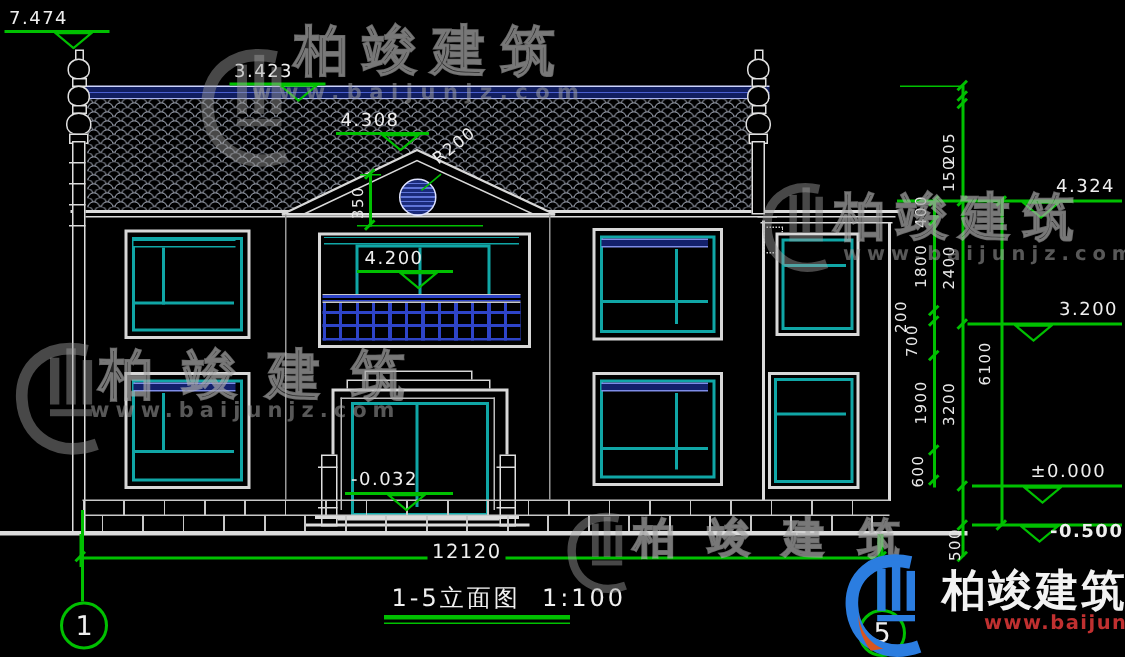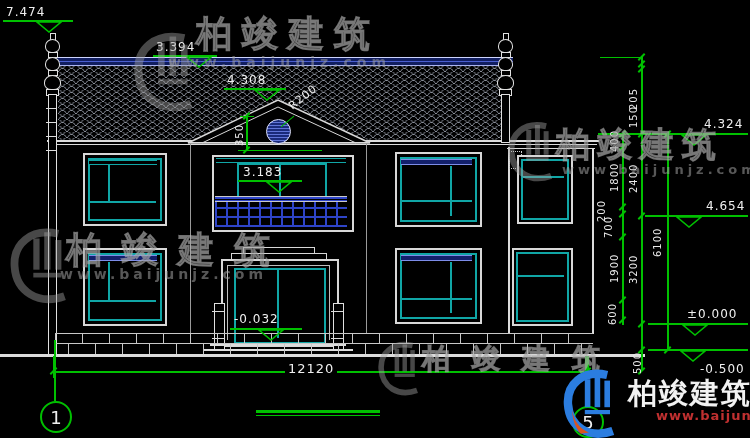--- a/index.html
+++ b/index.html
@@ -173,67 +173,67 @@
   <div class="bricks" style="left:55px;top:333px;width:538px;height:10px;"></div>
   <div class="bricks" style="left:55px;top:343px;width:538px;height:11px;background-position:13px 0;"></div>
   <div class="wl" style="left:0px;top:354px;width:645px;height:3px;"></div>
 
   <span class="dtxt" style="left:6px;top:5px;">7.474</span>
   <div class="gl" style="left:3px;top:20px;width:70px;height:1.5px;"></div>
   <svg class="mk-tri" style="left:36px;top:21px;" width="26" height="12">
       <path d="M1 1 H25 L13 11 Z" fill="none" stroke="#00c000" stroke-width="1.5"></path>
     </svg>
 
-  <span class="dtxt" style="left:156px;top:40px;">3.394</span>
+  <span class="dtxt" style="left:156px;top:40px;">3.423</span>
   <div class="gl" style="left:153px;top:55px;width:64px;height:1.5px;"></div>
   <svg class="mk-tri" style="left:186px;top:56px;" width="26" height="12">
       <path d="M1 1 H25 L13 11 Z" fill="none" stroke="#00c000" stroke-width="1.5"></path>
     </svg>
 
   <span class="dtxt" style="left:227px;top:73px;">4.308</span>
   <div class="gl" style="left:224px;top:88px;width:62px;height:1.5px;"></div>
   <svg class="mk-tri" style="left:254px;top:89px;" width="26" height="12">
       <path d="M1 1 H25 L13 11 Z" fill="none" stroke="#00c000" stroke-width="1.5"></path>
     </svg>
 
-  <span class="dtxt" style="left:243px;top:165px;">3.183</span>
+  <span class="dtxt" style="left:243px;top:165px;">4.200</span>
   <div class="gl" style="left:238px;top:180px;width:64px;height:1.5px;"></div>
   <svg class="mk-tri" style="left:266px;top:181px;" width="26" height="12">
       <path d="M1 1 H25 L13 11 Z" fill="none" stroke="#00c000" stroke-width="1.5"></path>
     </svg>
 
   <span class="dtxt" style="left:234px;top:312px;">-0.032</span>
   <div class="gl" style="left:230px;top:328px;width:72px;height:1.5px;"></div>
   <svg class="mk-tri" style="left:258px;top:329px;" width="26" height="12">
       <path d="M1 1 H25 L13 11 Z" fill="none" stroke="#00c000" stroke-width="1.5"></path>
     </svg>
 
   <span class="dtxt" style="left:704px;top:117px;">4.324</span>
   <div class="gl" style="left:598px;top:133px;width:150px;height:1.5px;"></div>
   <svg class="mk-tri" style="left:681px;top:134px;" width="26" height="12">
       <path d="M1 1 H25 L13 11 Z" fill="none" stroke="#00c000" stroke-width="1.5"></path>
     </svg>
 
-  <span class="dtxt" style="left:706px;top:199px;">4.654</span>
+  <span class="dtxt" style="left:706px;top:199px;">3.200</span>
   <div class="gl" style="left:645px;top:215px;width:103px;height:1.5px;"></div>
   <svg class="mk-tri" style="left:676px;top:216px;" width="26" height="12">
       <path d="M1 1 H25 L13 11 Z" fill="none" stroke="#00c000" stroke-width="1.5"></path>
     </svg>
 
   <span class="dtxt" style="left:687px;top:307px;">±0.000</span>
   <div class="gl" style="left:648px;top:323px;width:100px;height:1.5px;"></div>
   <svg class="mk-tri" style="left:682px;top:324px;" width="26" height="12">
       <path d="M1 1 H25 L13 11 Z" fill="none" stroke="#00c000" stroke-width="1.5"></path>
     </svg>
 
   <div class="gl" style="left:648px;top:349px;width:100px;height:1.5px;"></div>
   <svg class="mk-tri" style="left:680px;top:350px;" width="26" height="12">
       <path d="M1 1 H25 L13 11 Z" fill="none" stroke="#00c000" stroke-width="1.5"></path>
     </svg>
-  <span class="dtxt" style="left:700px;top:362px;">-0.500</span>
+  <span class="dtxt" style="left:700px;top:347px;font-weight:bold;">-0.500</span>
 
   <div class="gl" style="left:622px;top:134px;width:1.5px;height:191px;"></div>
   <div class="gl" style="left:641px;top:57px;width:1.5px;height:314px;"></div>
   <div class="gl" style="left:667px;top:134px;width:1.5px;height:216px;"></div>
   <div class="gl" style="left:600px;top:57px;width:42px;height:1px;"></div>
 
   <div class="tk" style="left:618px;top:133px;"></div>
   <div class="tk" style="left:618px;top:146px;"></div>
   <div class="tk" style="left:618px;top:206px;"></div>
   <div class="tk" style="left:618px;top:213px;"></div>
@@ -275,20 +275,23 @@
 
   <div class="gl" style="left:54px;top:340px;width:1.5px;height:61px;"></div>
   <div class="bubble" style="left:40px;top:401px;">
       <span>1</span>
     </div>
   <div class="gl" style="left:585px;top:356px;width:1.5px;height:50px;"></div>
   <div class="bubble" style="left:572px;top:406px;">
       <span>5</span>
     </div>
 
+  <span class="title-txt" style="left:261px;top:389px;">
+    <span>1-5立面图</span>&nbsp;&nbsp;<span>1:100</span>
+  </span>
   <div class="gl" style="left:256px;top:410px;width:124px;height:3px;"></div>
   <div class="gl" style="left:256px;top:415px;width:124px;height:1px;"></div>
 
   <div>
     <svg class="abs" style="left:130px;top:30px;color:rgba(160,160,160,.45);" width="66" height="82" viewBox="0 0 40 50">
       <path d="M33 5 C15 1 4 12 5 26 C6 42 20 51 37 45" fill="none" stroke="currentColor" stroke-width="5"></path>
       <g fill="currentColor">
           <rect x="17" y="8" width="4" height="20"></rect>
           <rect x="24" y="4" width="4" height="24"></rect>
           <rect x="31" y="9" width="4" height="19"></rect>

